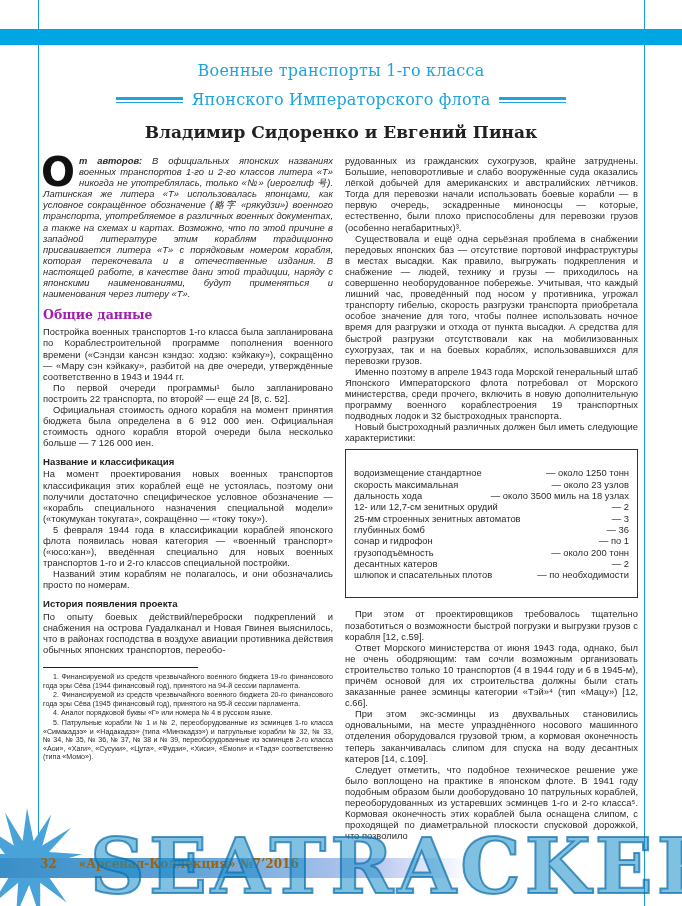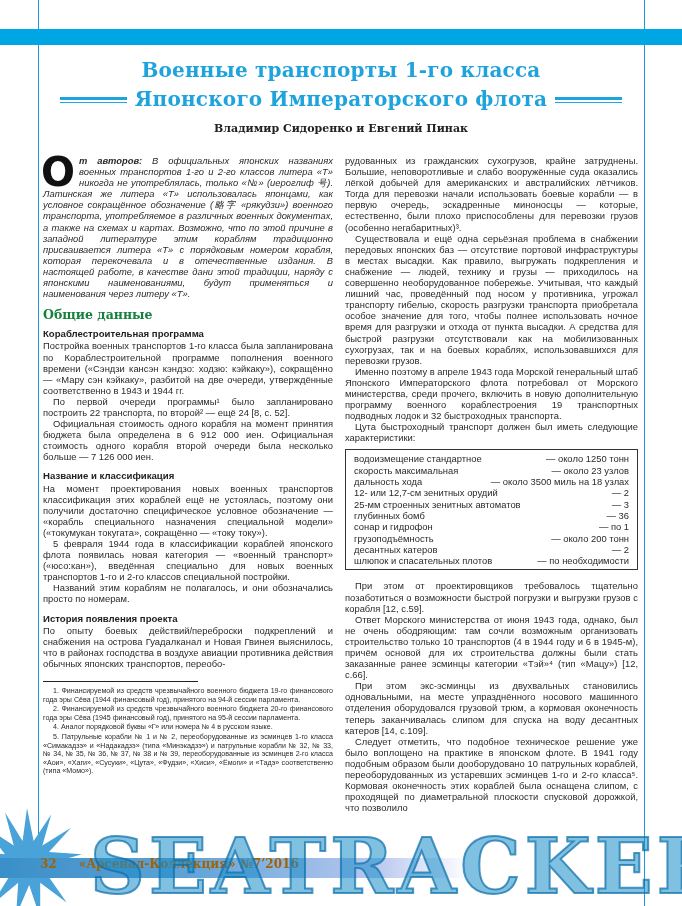--- a/index.html
+++ b/index.html
@@ -1,36 +1,36 @@
 <!DOCTYPE html>
 <html><head>
 <meta charset="utf-8">
 <style>
   html, body { margin:0; padding:0; }
   body { width:682px; height:906px; position:relative; overflow:hidden; background:#ffffff; font-family:"Liberation Sans", sans-serif; color:#222; }
   .vline { position:absolute; top:0; bottom:0; width:1px; background:#1a9ad6; }
   .topbar { position:absolute; left:0; right:0; top:29px; height:16px; background:#00a5e3; }
-  .title { position:absolute; left:0; right:0; top:56px; text-align:center; color:#1fa3dc; font-family:"DejaVu Serif", serif; font-weight:bold; font-size:20px; line-height:29px; letter-spacing:0.2px; }
+  .title { position:absolute; left:0; right:0; top:56px; text-align:center; color:#1fa3dc; font-family:"DejaVu Serif", serif; font-weight:normal; font-size:16px; line-height:29px; letter-spacing:0.2px; }
   .title .line2 { display:flex; align-items:center; justify-content:center; gap:8px;text-align:right; }
   .title .dbl { width:67px; height:6px; border-top:3px solid #1fa3dc; border-bottom:1px solid #1fa3dc; box-sizing:border-box; }
-  .authors { position:absolute; left:0; right:0; top:122px; text-align:center; font-family:"DejaVu Serif", serif; font-weight:bold; font-size:11px; color:#222; }
+  .authors { position:absolute; left:0; right:0; top:122px; text-align:center; font-family:"DejaVu Serif", serif; font-weight:bold; font-size:17px; color:#222; }
   .col { position:absolute; font-size:9.4px; line-height:11.1px; text-align:justify; color:#2a2a2a; }
   .col.left { left:43px; top:155px; width:290px; }
   .col.right { left:345px; top:155px; width:293px; }
   .col p { margin:0; text-indent:10px; }
   .col p.noind { text-indent:0; }
   .intro { font-style:italic; }
   .dropcap { float:left; font-family:"DejaVu Sans", sans-serif; font-weight:bold; font-size:40px; line-height:32px; margin:1px 4px 0 -2px; color:#111; font-style:normal; }
   .intro b { font-weight:bold;margin-top:10px; }
-  h2.sec { font-family:"DejaVu Serif", serif; font-size:12.5px; font-weight:bold; margin:10px 0 6px 0; color:#15803d; }
+  h2.sec { font-family:"DejaVu Serif", serif; font-size:12.5px; font-weight:bold; margin:10px 0 6px 0; color:#a21caf; }
   h3.sub { font-size:9.6px; font-weight:bold; margin:8px 0 1px 0; color:#222; }
   .fnrule { width:155px; height:1px; background:#222; margin:12px 0 5px 0; }
   .fn { font-size:7.1px; line-height:8.6px; text-align:justify; color:#2a2a2a; }
   .fn p { margin:0 0 1px 0; }
-  .specbox { border:1px solid #333; padding:3px 8px; margin:6px 0 10px 0; }
+  .specbox { border:1px solid #333; padding:17px 8px; margin:6px 0 10px 0; }
   .spec-row { display:flex; justify-content:space-between; font-size:9.4px; line-height:11.3px; }
   .footer-band { position:absolute; left:0; top:858px; width:470px; height:20px; background:linear-gradient(90deg,#3a8fc8 0%,#5fa3d6 40%,#b9c8ef 80%,rgba(255,255,255,0) 100%); }
   .footer { position:absolute; left:40px; top:857px; font-family:"DejaVu Serif", serif; font-weight:bold; font-size:12px; color:#a16207; white-space:nowrap; }
   .footer .pg { margin-right:22px; }
   .burst { position:absolute; left:-28px; top:808px; width:110px; height:110px; }
   .wm { position:absolute; left:90px; top:822px; font-family:"DejaVu Serif", serif; font-weight:bold; font-size:76px; letter-spacing:4px; color:rgba(24,140,200,0.55); -webkit-text-stroke:2px rgba(10,110,170,0.7); white-space:nowrap; pointer-events:none; }
 </style>
 </head>
 <body>
 
@@ -48,21 +48,20 @@
 </div>
 <div class="authors">Владимир Сидоренко и Евгений Пинак</div>
 
 <div class="col left">
   <p class="noind intro">
     <span class="dropcap">О</span><b>т авторов:</b><span> В официальных японских названиях военных транспортов 1-го и 2-го классов литера «Т» никогда не употреблялась, только «№» (иероглиф 号). Латинская же литера «Т» использовалась японцами, как условное сокращённое обозначение (略字 «рякудзи») военного транспорта, употребляемое в различных военных документах, а также на схемах и картах. Возможно, что по этой причине в западной литературе этим кораблям традиционно присваивается литера «Т» с порядковым номером корабля, которая перекочевала и в отечественные издания. В настоящей работе, в качестве дани этой традиции, наряду с японскими наименованиями, будут применяться и наименования через литеру «Т».</span>
   </p>
 
   <h2 class="sec">Общие данные</h2>
 
-  <h3 class="sub">Кораблестроительная программа</h3>
   <p class="noind">Постройка военных транспортов 1-го класса была запланирована по Кораблестроительной программе пополнения военного времени («Сэндзи кансэн кэндзо: ходзю: кэйкаку»), сокращённо — «Мару сэн кэйкаку», разбитой на две очереди, утверждённые соответственно в 1943 и 1944 гг.</p>
   <p>По первой очереди программы¹ было запланировано построить 22 транспорта, по второй² — ещё 24 [8, с. 52].</p>
   <p>Официальная стоимость одного корабля на момент принятия бюджета была определена в 6 912 000 иен. Официальная стоимость одного корабля второй очереди была несколько больше — 7 126 000 иен.</p>
 
   <h3 class="sub">Название и классификация</h3>
   <p class="noind">На момент проектирования новых военных транспортов классификация этих кораблей ещё не устоялась, поэтому они получили достаточно специфическое условное обозначение — «корабль специального назначения специальной модели» («токумукан токугата», сокращённо — «току току»).</p>
   <p>5 февраля 1944 года в классификации кораблей японского флота появилась новая категория — «военный транспорт» («юсо:кан»), введённая специально для новых военных транспортов 1-го и 2-го классов специальной постройки.</p>
   <p>Названий этим кораблям не полагалось, и они обозначались просто по номерам.</p>
 
   <h3 class="sub">История появления проекта</h3>
@@ -74,21 +73,21 @@
     <p>2. Финансируемой из средств чрезвычайного военного бюджета 20-го финансового года эры Сёва (1945 финансовый год), принятого на 95-й сессии парламента.</p>
     <p>4. Аналог порядковой буквы «Г» или номера № 4 в русском языке.</p>
     <p>5. Патрульные корабли № 1 и № 2, переоборудованные из эсминцев 1-го класса «Симакадзэ» и «Надакадзэ» (типа «Минэкадзэ») и патрульные корабли № 32, № 33, № 34, № 35, № 36, № 37, № 38 и № 39, переоборудованные из эсминцев 2-го класса «Аои», «Хаги», «Сусуки», «Цута», «Фудзи», «Хиси», «Ёмоги» и «Тадэ» соответственно (типа «Момо»).</p>
   </div>
 </div>
 
 <div class="col right">
   <p class="noind">рудованных из гражданских сухогрузов, крайне затруднены. Большие, неповоротливые и слабо вооружённые суда оказались лёгкой добычей для американских и австралийских лётчиков. Тогда для перевозки начали использовать боевые корабли — в первую очередь, эскадренные миноносцы — которые, естественно, были плохо приспособлены для перевозки грузов (особенно негабаритных)³.</p>
   <p>Существовала и ещё одна серьёзная проблема в снабжении передовых японских баз — отсутствие портовой инфраструктуры в местах высадки. Как правило, выгружать подкрепления и снабжение — людей, технику и грузы — приходилось на совершенно необорудованное побережье. Учитывая, что каждый лишний час, проведённый под носом у противника, угрожал транспорту гибелью, скорость разгрузки транспорта приобретала особое значение для того, чтобы полнее использовать ночное время для разгрузки и отхода от пункта высадки. А средства для быстрой разгрузки отсутствовали как на мобилизованных сухогрузах, так и на боевых кораблях, использовавшихся для перевозки грузов.</p>
   <p>Именно поэтому в апреле 1943 года Морской генеральный штаб Японского Императорского флота потребовал от Морского министерства, среди прочего, включить в новую дополнительную программу военного кораблестроения 19 транспортных подводных лодок и 32 быстроходных транспорта.</p>
-  <p>Цута быстроходный транспорт должен был иметь следующие характеристики:</p>
+  <p>Новый быстроходный различных должен был иметь следующие характеристики:</p>
 
   <div class="specbox">
     <div class="spec-row">
         <span>водоизмещение стандартное</span>
         <span>— около 1250 тонн</span>
       </div>
     <div class="spec-row">
         <span>скорость максимальная</span>
         <span>— около 23 узлов</span>
       </div>

